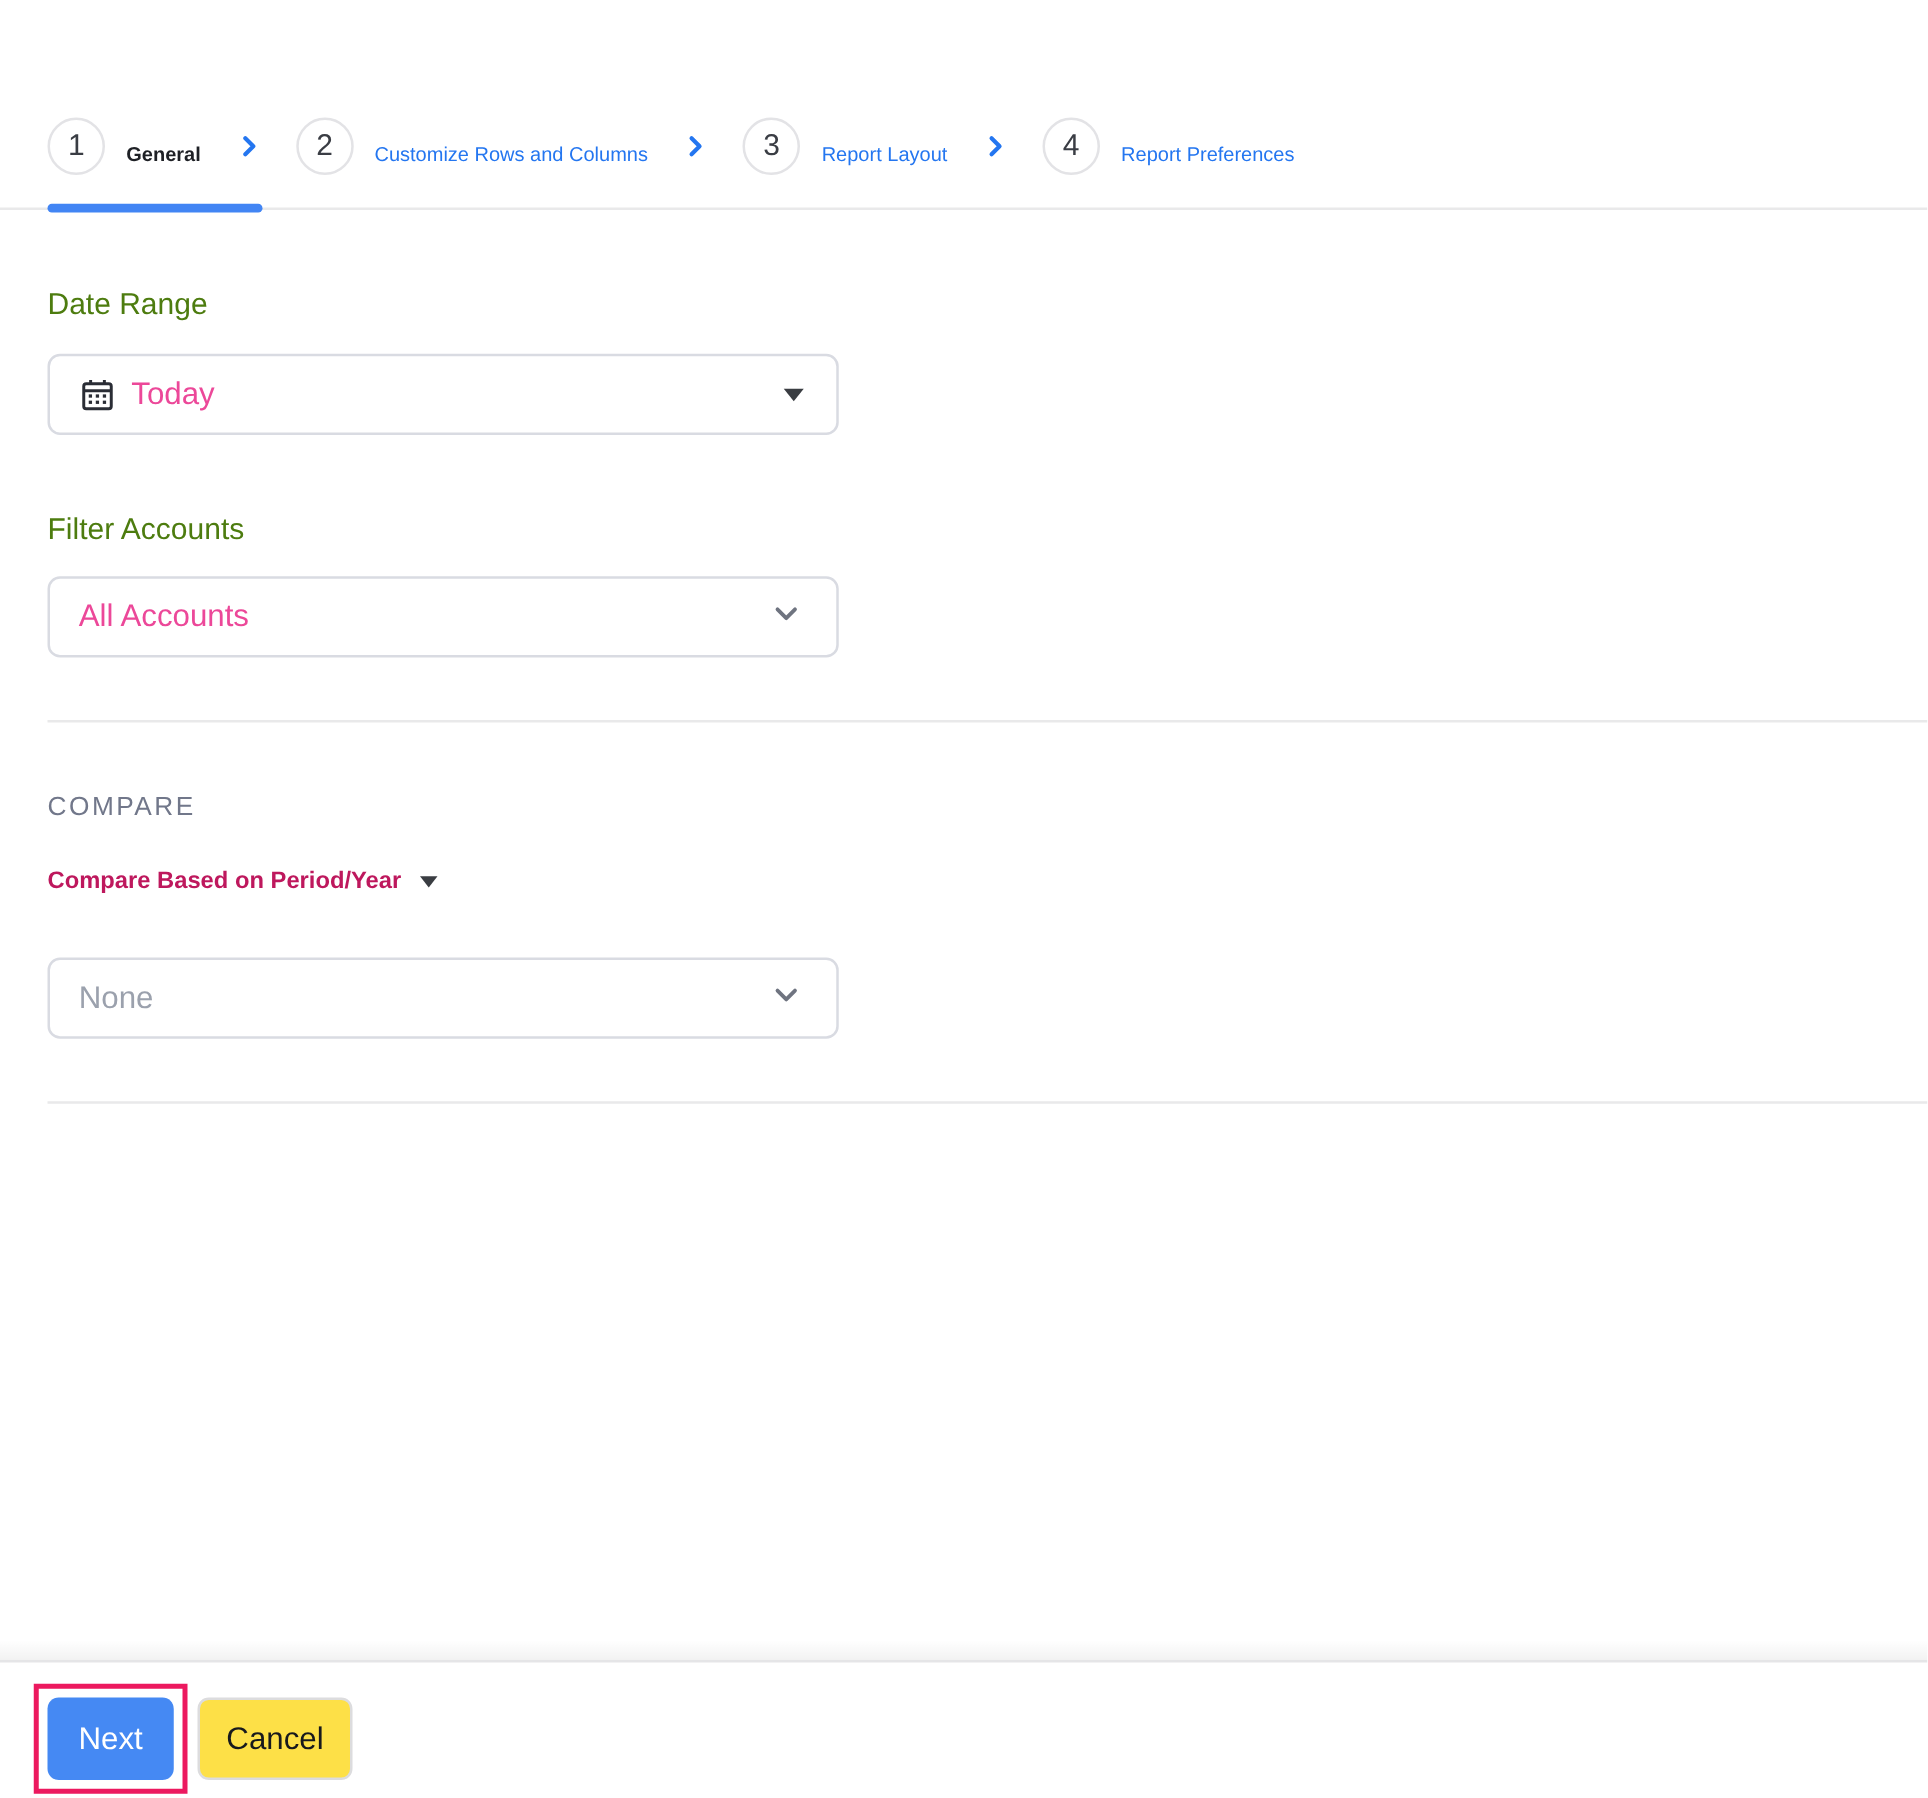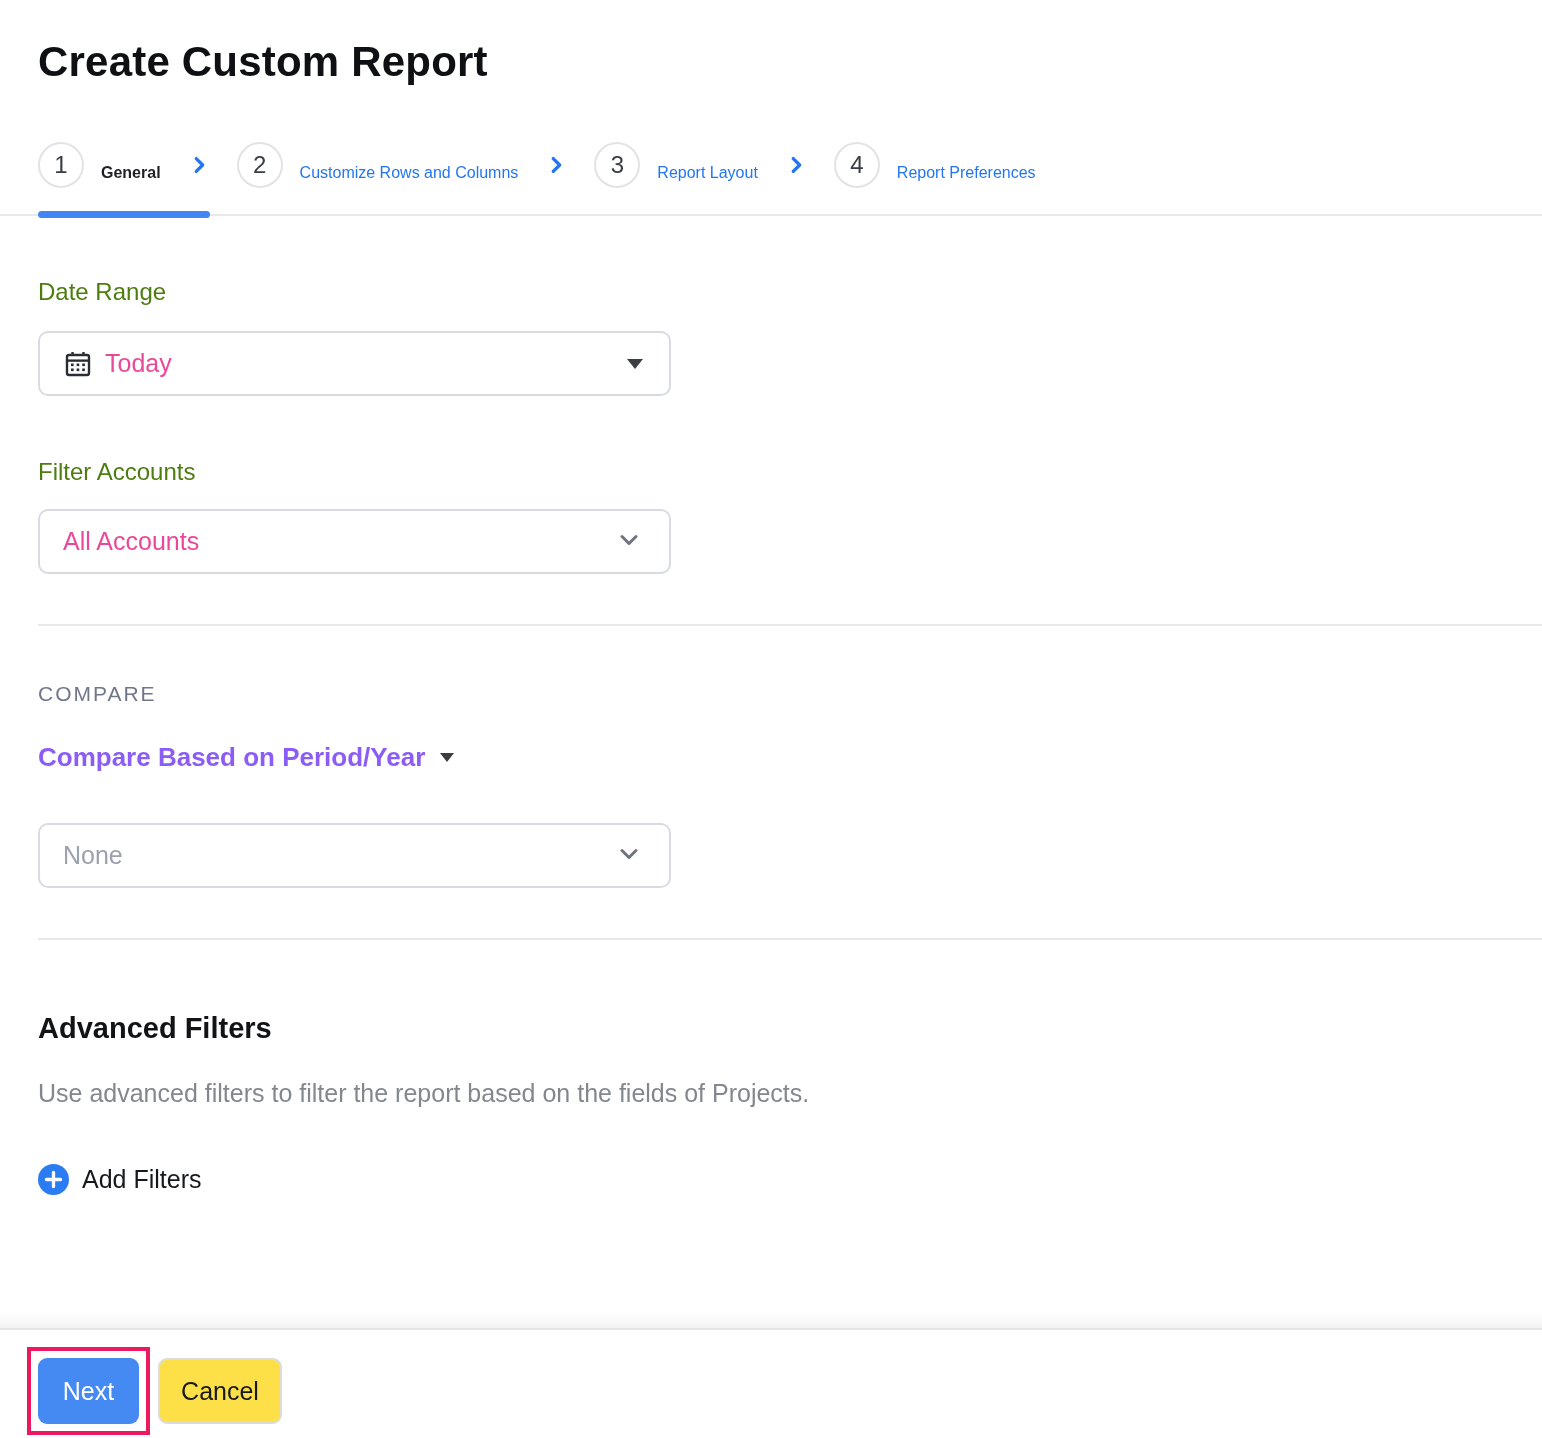--- a/index.html
+++ b/index.html
@@ -56,21 +56,21 @@
   .row-two-col { display:flex; gap:64px; margin-top:62px; }
   .col .select-box { margin-top:23px; }
   .col-left { width:633px; }
   .col-right { width:633px; }
 
   .divider { height:2px; background:#e9e9ea; margin-top:50px; }
 
   .compare-section { margin-top:56px; }
   .compare-heading { font-size:21px; color:#71778a; letter-spacing:2px; font-weight:500; }
   .compare-basedon { margin-top:36px; display:inline-flex; align-items:center; cursor:pointer; }
-  .compare-basedon-label { font-size:26px; font-weight:700; color:#8b5cf6; }
+  .compare-basedon-label { font-size:19px; font-weight:700; color:#be185d; }
   .compare-with { margin-top:50px; }
   .compare-with .select-box { margin-top:25px; }
 
   .adv-section { margin-top:72px; }
   .adv-heading { font-size:29px; font-weight:700; color:#121317; }
   .adv-desc { margin-top:34px; font-size:25px; color:#84878f; }
   .add-filters { margin-top:56px; display:inline-flex; align-items:center; cursor:pointer; }
   .add-filters-label { margin-left:13px; font-size:25px; color:#17191d; font-weight:500; }
 
   
@@ -89,21 +89,20 @@
   .btn { border-radius:9px; font-size:25px; display:flex; align-items:center; justify-content:center;
     cursor:pointer; font-family:inherit; }
   .btn-next { width:101px; height:66px; background:#4589f3; color:#ffffff; border:none; }
   .btn-cancel { width:124px; height:66px; background:#fde047; color:#17191d; border:2px solid #dcdcde; margin-left:8px; margin-top:11px; }
 </style>
 </head>
 <body>
 
 <div class="content">
 
-  <h1 class="page-title">Create Custom Report</h1>
 
   <div class="stepper-wrap">
     <div class="stepper">
       <div class="step active">
         <span class="step-circle">1</span>
         <span class="step-label">General</span>
       </div>
       <span class="step-chevron">
         <svg width="22" height="22" viewBox="0 0 24 24" fill="none" stroke="#2476f0" stroke-width="3.6" stroke-linecap="round" stroke-linejoin="round">
             <polyline points="9 5 16 12 9 19"></polyline>
@@ -191,33 +190,20 @@
           <svg width="28" height="28" viewBox="0 0 24 24" fill="none" stroke="#6f7480" stroke-width="2.6" stroke-linecap="round" stroke-linejoin="round">
               <polyline points="6 9 12 15 18 9"></polyline>
             </svg>
         </span>
       </div>
     </div>
   </div>
 
   <div class="divider"></div>
 
-  <div class="adv-section">
-    <div class="adv-heading">Advanced Filters</div>
-    <div class="adv-desc">Use advanced filters to filter the report based on the fields of Projects.</div>
-    <div class="add-filters">
-      <span style="display:flex;">
-        <svg width="31" height="31" viewBox="0 0 30 30">
-            <circle cx="15" cy="15" r="15" fill="#2b7cf2"></circle>
-            <path d="M15 8.2 V21.8 M8.2 15 H21.8" stroke="#ffffff" stroke-width="3.2" stroke-linecap="round"></path>
-          </svg>
-      </span>
-      <span class="add-filters-label">Add Filters</span>
-    </div>
-  </div>
 
 </div>
 
 <div class="footer">
   <div class="annotation-box">
     <button class="btn btn-next">Next</button>
   </div>
   <button class="btn btn-cancel">Cancel</button>
 </div>
 

